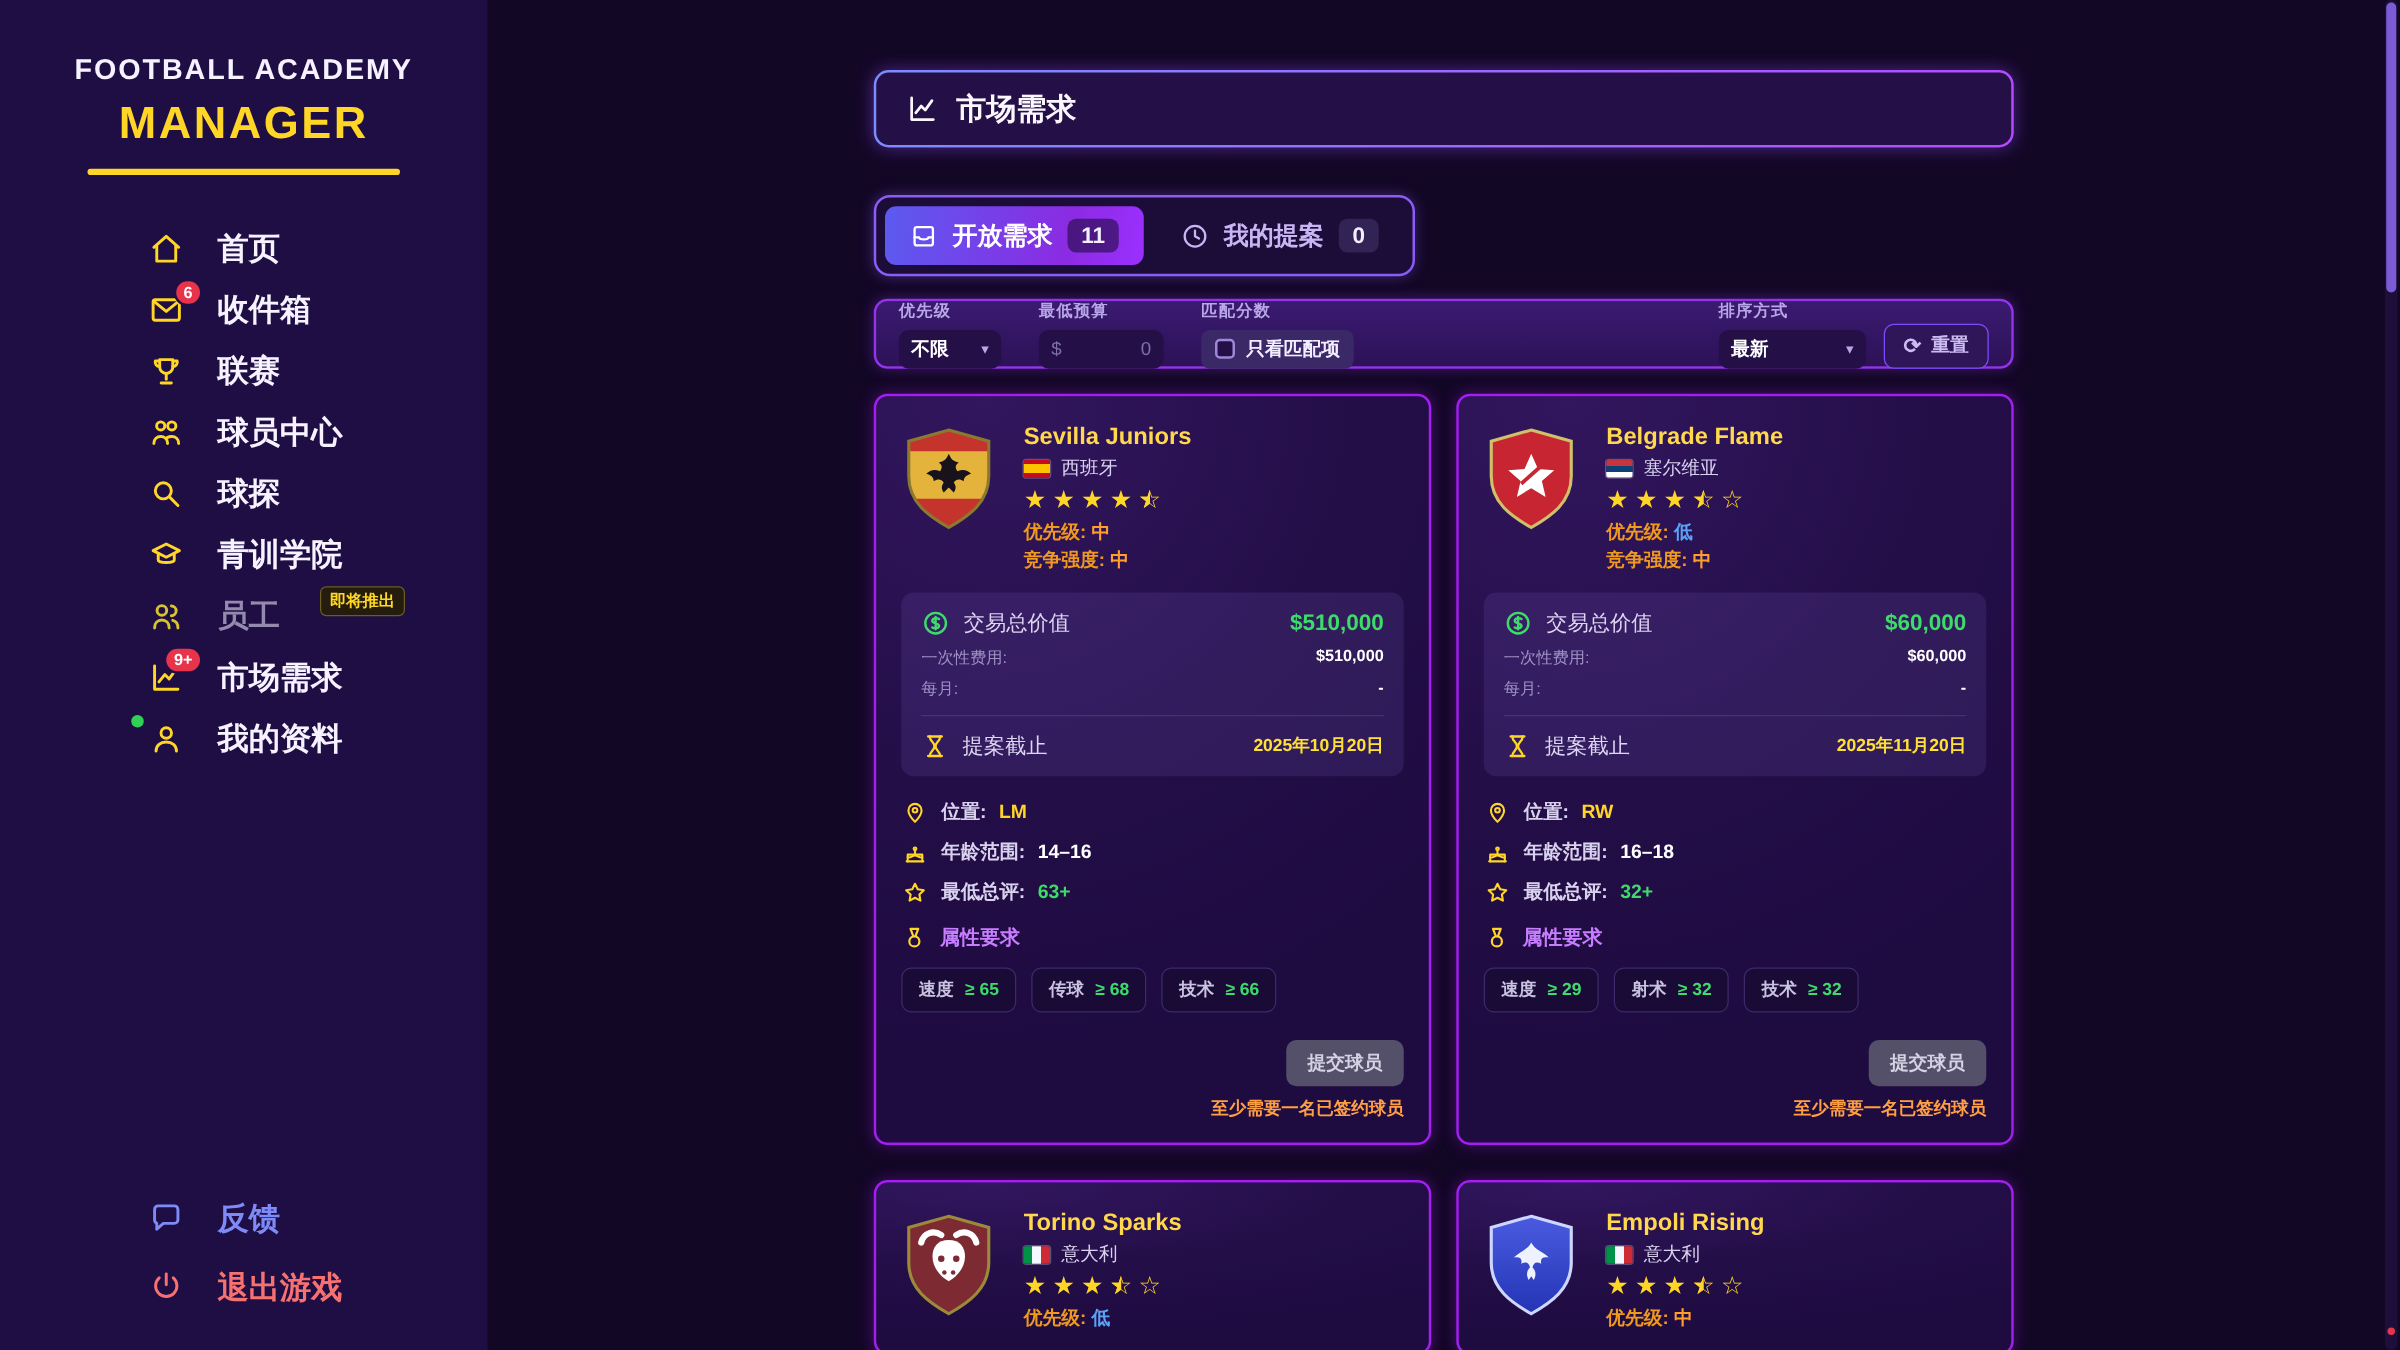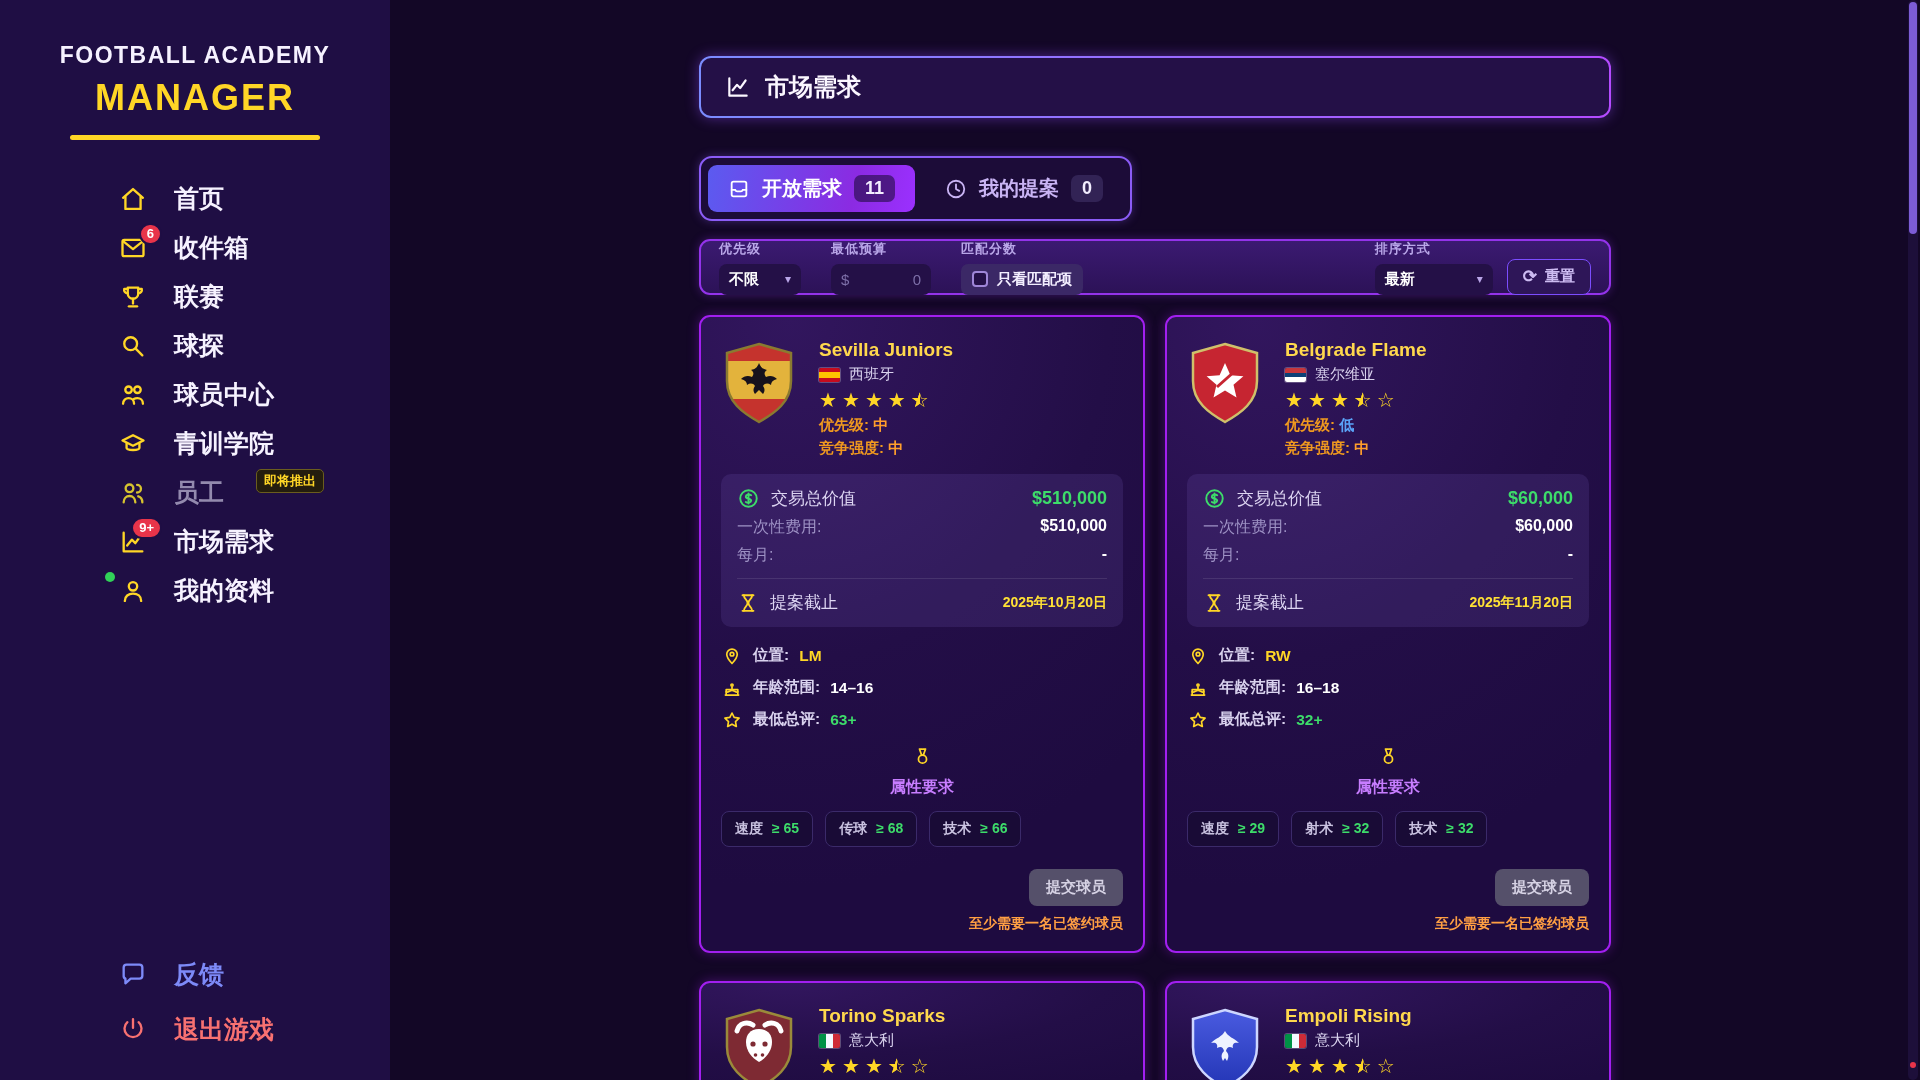--- a/index.html
+++ b/index.html
@@ -128,33 +128,33 @@
   .c-meta { font-size:15px; font-weight:bold; color:#f0991f; }
   .c-meta .lvl-mid { color:#ff9e2c; } .c-meta .lvl-low { color:#5aa2f7; }
 
   .costbox {
     margin-top:16px; background:rgba(140,110,220,.14); border-radius:10px; padding:13px 16px;
   }
   .cost-row { display:flex; align-items:center; justify-content:space-between; }
   .cost-main-l { display:flex; align-items:center; gap:11px; font-size:17px; color:#ddd5f2; }
   .cost-main-l .ic { display:flex; } .cost-main-l svg { width:23px; height:23px; }
   .cost-total { font-size:18px; font-weight:bold; color:#3ddc6a; }
-  .cost-sub { display:flex; justify-content:space-between; margin-top:7px; font-size:16px; color:#9d91c4; }
+  .cost-sub { display:flex; justify-content:space-between; margin-top:7px; font-size:13px; color:#9d91c4; }
   .cost-sub .v { color:#fff; font-weight:bold; }
   .cost-div { height:1px; background:rgba(255,255,255,.1); margin:12px 0; }
   .dl-l { display:flex; align-items:center; gap:11px; font-size:17px; color:#ddd5f2; }
   .dl-l .ic { display:flex; color:#ffd626; } .dl-l svg { width:22px; height:22px; }
   .dl-date { font-size:14px; font-weight:bold; color:#ffe135; }
 
   .reqs { margin-top:18px; display:flex; flex-direction:column; gap:11px; }
   .req { display:flex; align-items:center; gap:10px; font-size:15.5px; font-weight:bold; color:#d9d2ee; }
   .req .ic { display:flex; color:#ffd626; width:22px; justify-content:center; }
   .req .ic svg { width:20px; height:20px; }
   .req .v-pos { color:#ffd626; } .req .v-age { color:#fff; } .req .v-ovr { color:#3ddc6a; }
-  .attrs-title { margin-top:16px; display:flex; align-items:center; gap:10px; font-size:16px; font-weight:bold; color:#c77dff;flex-direction:column; }
+  .attrs-title { margin-top:16px; display:flex; align-items:center; gap:10px; font-size:16px; font-weight:bold; color:#c77dff; }
   .attrs-title .ic { display:flex; color:#ffd626; } .attrs-title svg { width:21px; height:21px; }
   .chips { margin-top:13px; display:flex; gap:12px; flex-wrap:wrap; }
   .chip {
     background:#190b36; border:1px solid #3b2a6a; border-radius:8px; padding:8px 13px;
     font-size:14px; font-weight:bold; color:#c9c2e0; display:flex; gap:9px;
   }
   .chip .cv { color:#3ddc6a; }
   .c-actions { margin-top:22px; display:flex; flex-direction:column; align-items:flex-end; gap:9px; }
   .submit-btn {
     background:#55506a; color:#d6d2e4; border:none; border-radius:8px;
@@ -202,36 +202,36 @@
             <path d="M16.5 5h3a3 3 0 0 1-3 3.8"></path>
             <path d="M12 13.5v4"></path>
             <path d="M8.5 20h7"></path>
           </svg>
         </span>
         <span class="nav-label">联赛</span>
       </div>
       <div class="nav-item">
         <span class="nav-icon">
           <svg viewBox="0 0 24 24" fill="none" stroke="currentColor" stroke-width="2" stroke-linecap="round" stroke-linejoin="round">
-            <circle cx="10" cy="10" r="5.5"></circle>
-            <path d="M14.5 14.5 20 20"></path>
-          </svg>
-        </span>
-        <span class="nav-label">球探</span>
-      </div>
-      <div class="nav-item">
-        <span class="nav-icon">
-          <svg viewBox="0 0 24 24" fill="none" stroke="currentColor" stroke-width="2" stroke-linecap="round" stroke-linejoin="round">
             <circle cx="8.2" cy="7.5" r="2.8"></circle>
             <circle cx="15.8" cy="7.5" r="2.8"></circle>
             <path d="M3.5 19.5c0-3 2.2-4.8 4.7-4.8s4.7 1.8 4.7 4.8"></path>
             <path d="M12.6 15.5c.9-.5 2-.8 3.2-.8 2.5 0 4.7 1.8 4.7 4.8"></path>
           </svg>
         </span>
         <span class="nav-label">球员中心</span>
+      </div>
+      <div class="nav-item">
+        <span class="nav-icon">
+          <svg viewBox="0 0 24 24" fill="none" stroke="currentColor" stroke-width="2" stroke-linecap="round" stroke-linejoin="round">
+            <circle cx="10" cy="10" r="5.5"></circle>
+            <path d="M14.5 14.5 20 20"></path>
+          </svg>
+        </span>
+        <span class="nav-label">球探</span>
       </div>
       <div class="nav-item">
         <span class="nav-icon">
           <svg viewBox="0 0 24 24" fill="none" stroke="currentColor" stroke-width="2" stroke-linecap="round" stroke-linejoin="round">
             <path d="M12 4.5 3 9l9 4.5L21 9z"></path>
             <path d="M6.5 11v4.5c0 2.2 11 2.2 11 0V11"></path>
           </svg>
         </span>
         <span class="nav-label">青训学院</span>
       </div>

